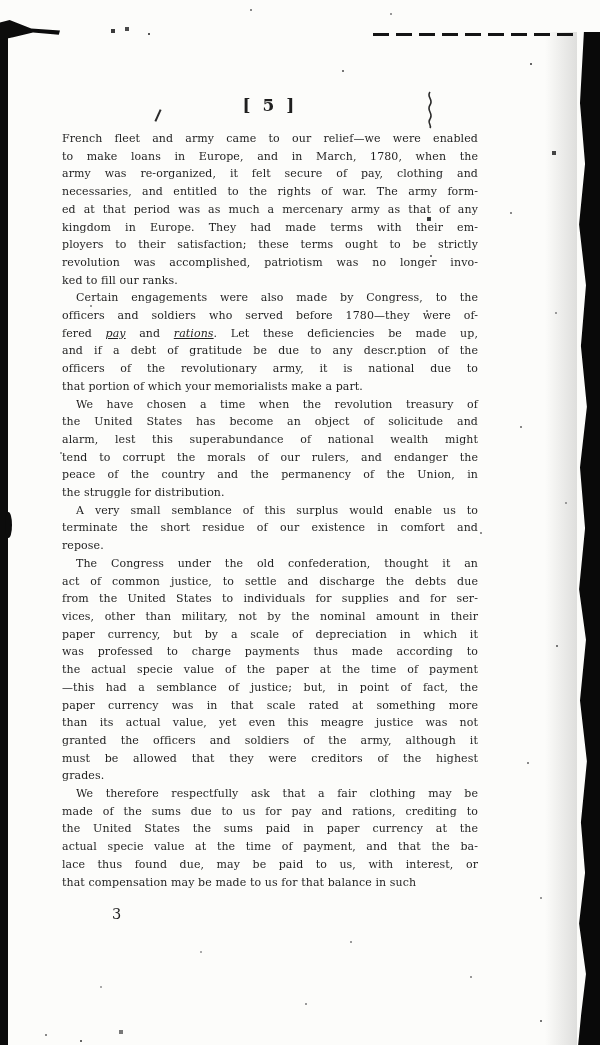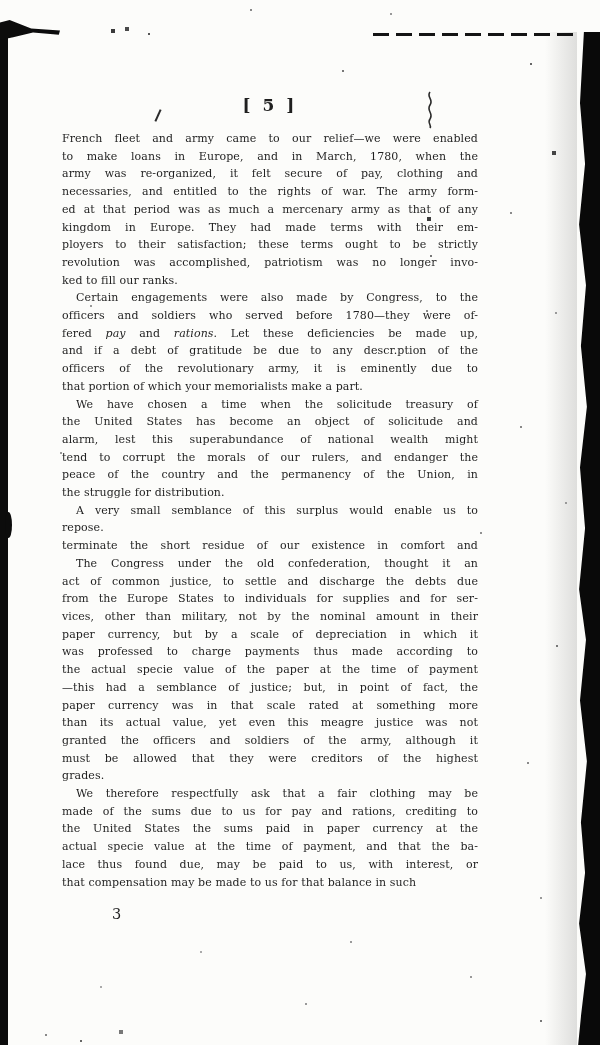--- a/index.html
+++ b/index.html
@@ -11,21 +11,21 @@
   
   #page-text {
     position:absolute; left:62px; top:130px; width:416px;
     font-size:11px; line-height:17.7px;
     letter-spacing:0.1px;
   }
   .para { margin:0; }
   .para.indent .line:first-child { text-indent:14px; }
   .line { text-align:justify; text-align-last:justify; }
   .line.last { text-align-last:left; }
-  .it { font-style:italic; }
+  .it { font-style:italic;text-decoration:underline; }
   #page-number-header {
     position:absolute; left:62px; top:95px; width:416px;
     text-align:center; font-size:17px; font-weight:bold; letter-spacing:3px;
   }
   #signature-mark {
     position:absolute; left:112px; top:906px; font-size:14.5px;
   }
   
   #left-binding-bar {
     position:absolute; left:0; top:24px; width:8px; height:1021px;
@@ -103,40 +103,40 @@
         <div class="line"><span>kingdom in Europe.  They had made terms with their em-</span></div>
         <div class="line"><span>ployers to their satisfaction; these terms ought to be strictly</span></div>
         <div class="line"><span>revolution was accomplished, patriotism was no longer invo-</span></div>
         <div class="line last"><span>ked to fill our ranks.</span></div>
       </div>
       <div class="para indent">
         <div class="line"><span>Certain engagements were also made by Congress, to the</span></div>
         <div class="line"><span>officers and soldiers who served before 1780—they were of-</span></div>
         <div class="line"><span>fered </span><span class="it">pay</span><span> and </span><span class="it">rations</span><span>.  Let these deficiencies be made up,</span></div>
         <div class="line"><span>and if a debt of gratitude be due to any descr.ption of the</span></div>
-        <div class="line"><span>officers of the revolutionary army, it is eminently due to</span></div>
+        <div class="line"><span>officers of the revolutionary army, it is national due to</span></div>
         <div class="line last"><span>that portion of which your memorialists make a part.</span></div>
       </div>
       <div class="para indent">
-        <div class="line"><span>We have chosen a time when the solicitude treasury of</span></div>
+        <div class="line"><span>We have chosen a time when the revolution treasury of</span></div>
         <div class="line"><span>the United States has become an object of solicitude and</span></div>
         <div class="line"><span>alarm, lest this superabundance of national wealth might</span></div>
         <div class="line"><span>tend to corrupt the morals of our rulers, and endanger the</span></div>
         <div class="line"><span>peace of the country and the permanency of the Union, in</span></div>
         <div class="line last"><span>the struggle for distribution.</span></div>
       </div>
       <div class="para indent">
         <div class="line"><span>A very small semblance of this surplus would enable us to</span></div>
+        <div class="line"><span>terminate the short residue of our existence in comfort and</span></div>
         <div class="line last"><span>repose.</span></div>
-        <div class="line"><span>terminate the short residue of our existence in comfort and</span></div>
       </div>
       <div class="para indent">
         <div class="line"><span>The Congress under the old confederation, thought it an</span></div>
         <div class="line"><span>act of common justice, to settle and discharge the debts due</span></div>
-        <div class="line"><span>from the Europe States to individuals for supplies and for ser-</span></div>
+        <div class="line"><span>from the United States to individuals for supplies and for ser-</span></div>
         <div class="line"><span>vices, other than military, not by the nominal amount in their</span></div>
         <div class="line"><span>paper currency, but by a scale of depreciation in which it</span></div>
         <div class="line"><span>was professed to charge payments thus made according to</span></div>
         <div class="line"><span>the actual specie value of the paper at the time of payment</span></div>
         <div class="line"><span>—this had a semblance of justice; but, in point of fact, the</span></div>
         <div class="line"><span>paper currency was in that scale rated at something more</span></div>
         <div class="line"><span>than its actual value, yet even this meagre justice was not</span></div>
         <div class="line"><span>granted the officers and soldiers of the army, although it</span></div>
         <div class="line"><span>must be allowed that they were creditors of the highest</span></div>
         <div class="line last"><span>grades.</span></div>

